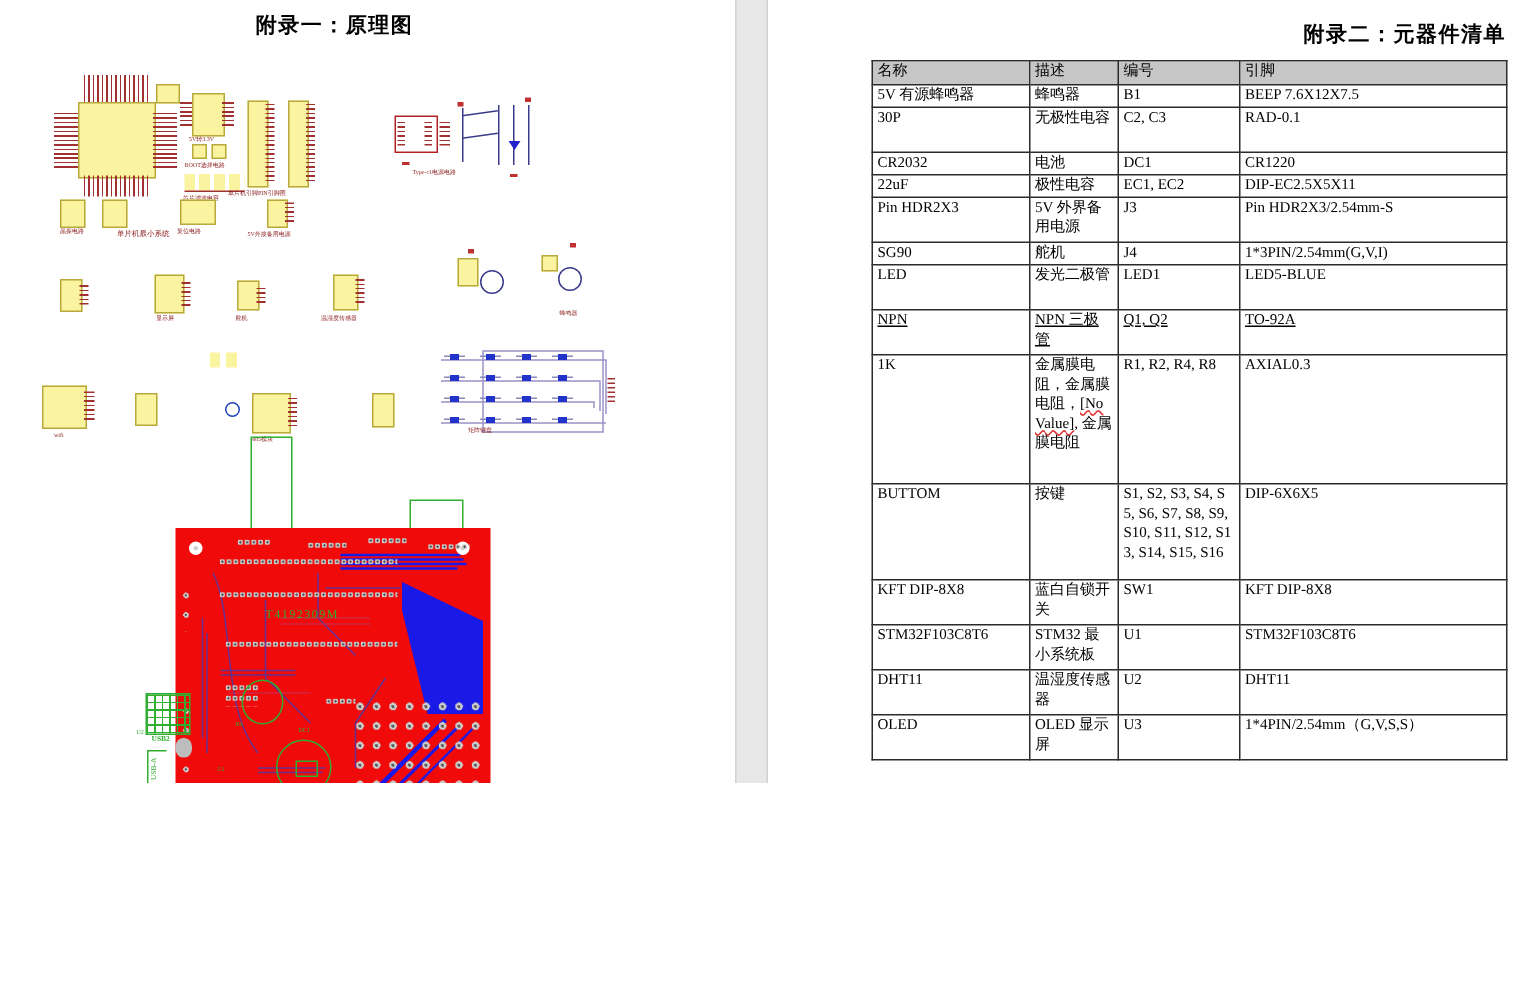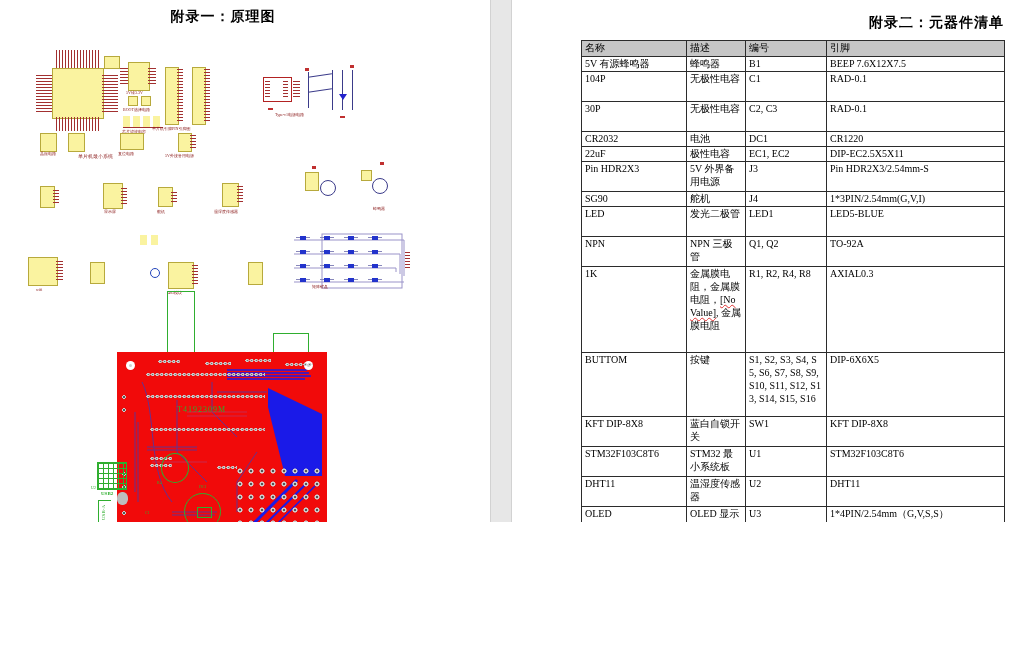--- a/index.html
+++ b/index.html
@@ -266,26 +266,20 @@
       </tr>
     </thead>
     <tbody id="tbody">
         <tr style="height: 15px;">
           <td>5V 有源蜂鸣器</td>
           <td class="just">蜂鸣器</td>
           <td>B1</td>
           <td>BEEP 7.6X12X7.5</td>
         </tr>
         <tr style="height: 30px;">
-          <td>104P</td>
-          <td class="just">无极性电容</td>
-          <td>C1</td>
-          <td>RAD-0.1</td>
-        </tr>
-        <tr style="height: 30px;">
           <td>30P</td>
           <td class="just">无极性电容</td>
           <td>C2, C3</td>
           <td>RAD-0.1</td>
         </tr>
         <tr style="height: 15px;">
           <td>CR2032</td>
           <td class="just">电池</td>
           <td>DC1</td>
           <td>CR1220</td>
@@ -307,21 +301,21 @@
           <td class="just">舵机</td>
           <td>J4</td>
           <td>1*3PIN/2.54mm(G,V,I)</td>
         </tr>
         <tr style="height: 30px;">
           <td>LED</td>
           <td class="just">发光二极管</td>
           <td>LED1</td>
           <td>LED5-BLUE</td>
         </tr>
-        <tr style="height: 30px;">
+        <tr style="height: 30px; text-decoration: underline;">
           <td>NPN</td>
           <td class="just">NPN 三极管</td>
           <td>Q1, Q2</td>
           <td>TO-92A</td>
         </tr>
         <tr style="height: 86px;">
           <td>1K</td>
           <td class="just">金属膜电阻，金属膜电阻，<span class="wavy">[NoValue]</span>, 金属膜电阻</td>
           <td>R1, R2, R4, R8</td>
           <td>AXIAL0.3</td>

